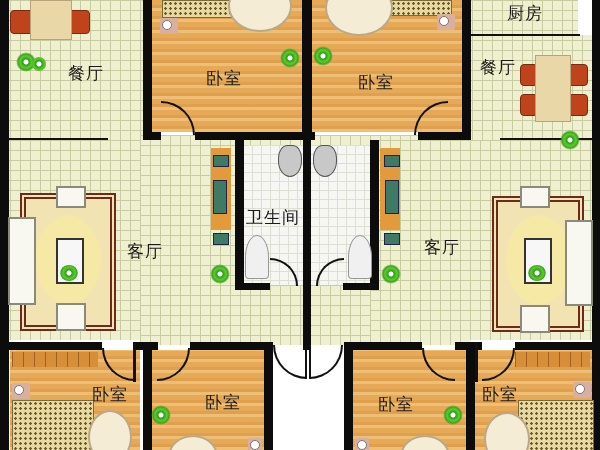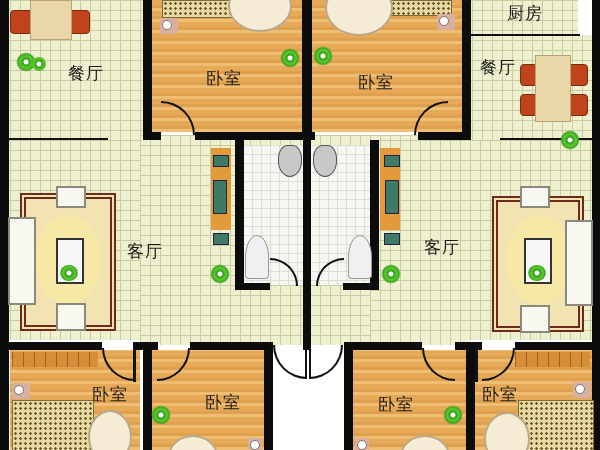--- a/index.html
+++ b/index.html
@@ -144,20 +144,21 @@
   <div class="plant" style="left:60px;top:265px;width:18px;height:16px;"></div>
   <div class="label" style="left:127px;top:240px;">客厅</div>
   <div class="tv" style="left:211px;top:148px;width:20px;height:82px;"></div>
   <div class="tvpart" style="left:213px;top:155px;width:14px;height:10px;"></div>
   <div class="tvpart" style="left:213px;top:180px;width:12px;height:32px;"></div>
   <div class="tvpart" style="left:213px;top:233px;width:14px;height:10px;"></div>
   <div class="plant" style="left:210px;top:264px;"></div>
 
   <div class="sink" style="left:278px;top:145px;width:22px;height:30px;"></div>
   <div class="sink" style="left:313px;top:145px;width:22px;height:30px;"></div>
+  <div class="label" style="left:246px;top:206px;">卫生间</div>
   <div class="toilet" style="left:245px;top:235px;width:22px;height:42px;"></div>
   <div class="toilet" style="left:348px;top:235px;width:22px;height:42px;"></div>
 
   <div class="tv" style="left:380px;top:148px;width:20px;height:82px;"></div>
   <div class="tvpart" style="left:384px;top:155px;width:14px;height:10px;"></div>
   <div class="tvpart" style="left:385px;top:180px;width:12px;height:32px;"></div>
   <div class="tvpart" style="left:384px;top:233px;width:14px;height:10px;"></div>
   <div class="plant" style="left:381px;top:264px;"></div>
   <div class="label" style="left:424px;top:236px;">客厅</div>
   <div class="rug" style="left:492px;top:196px;width:92px;height:136px;"></div>

